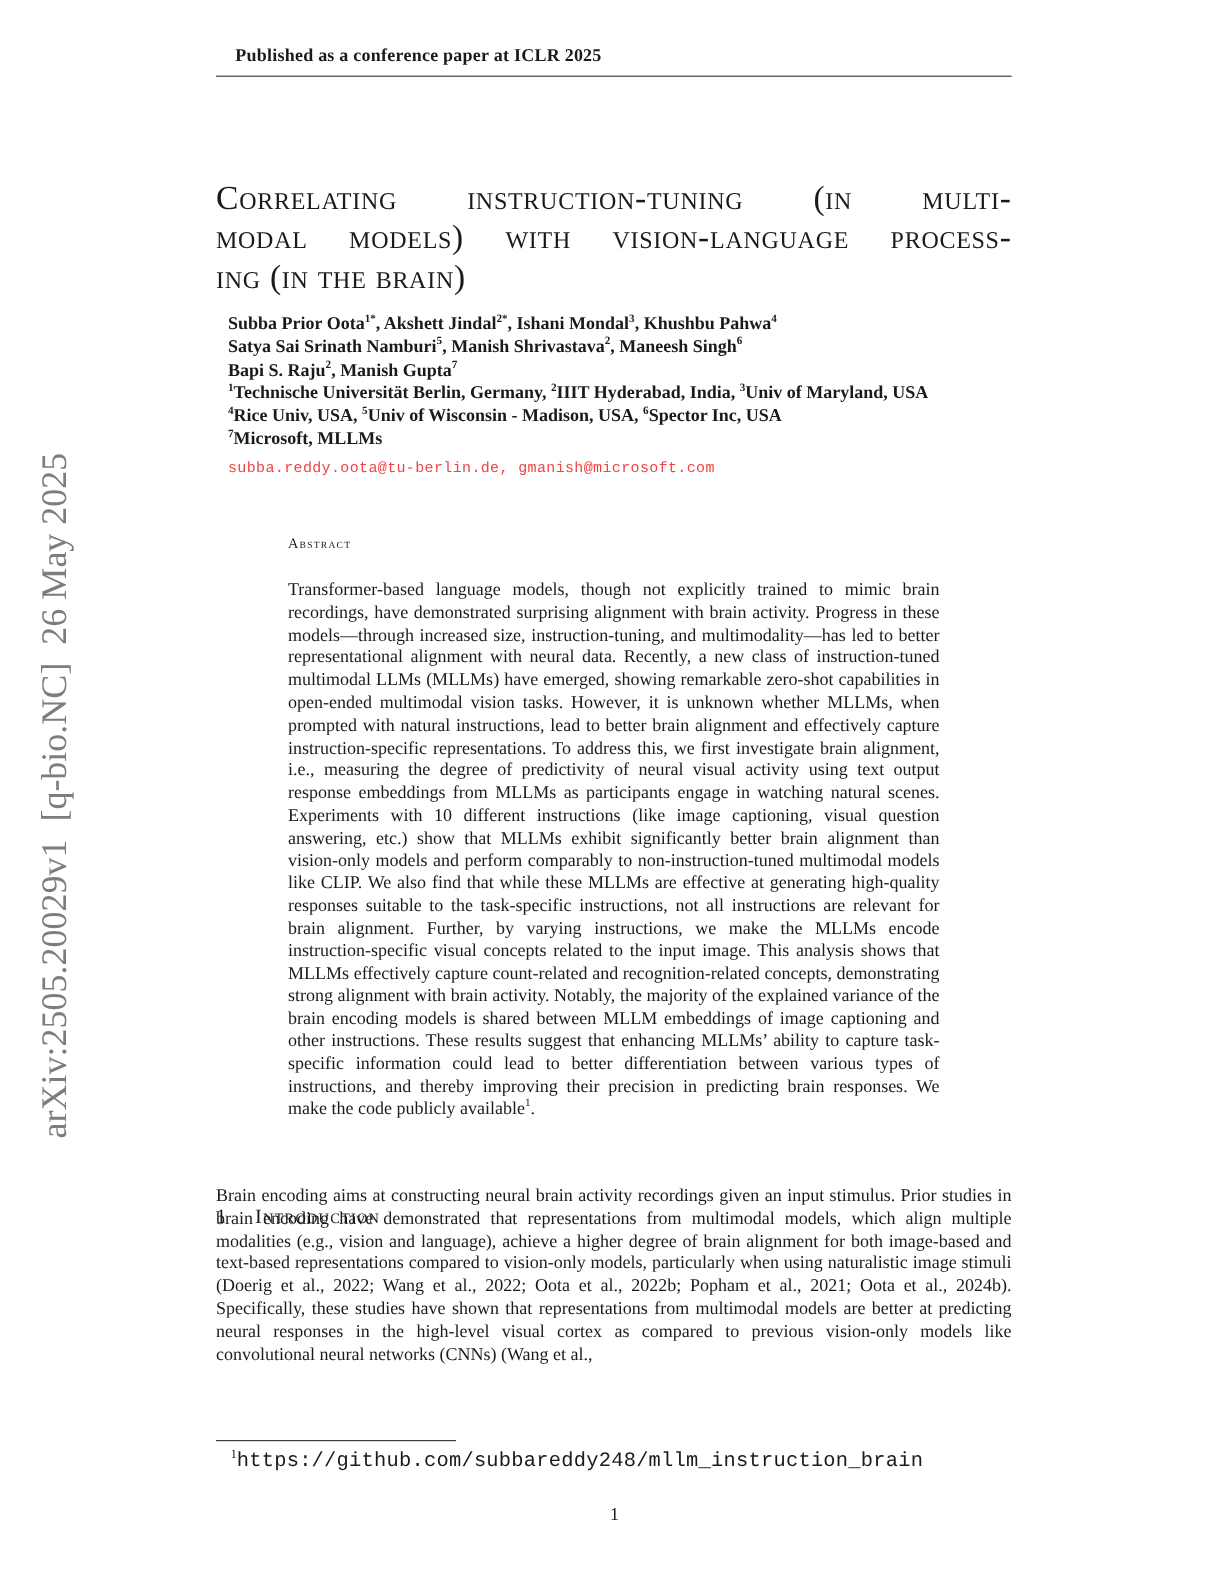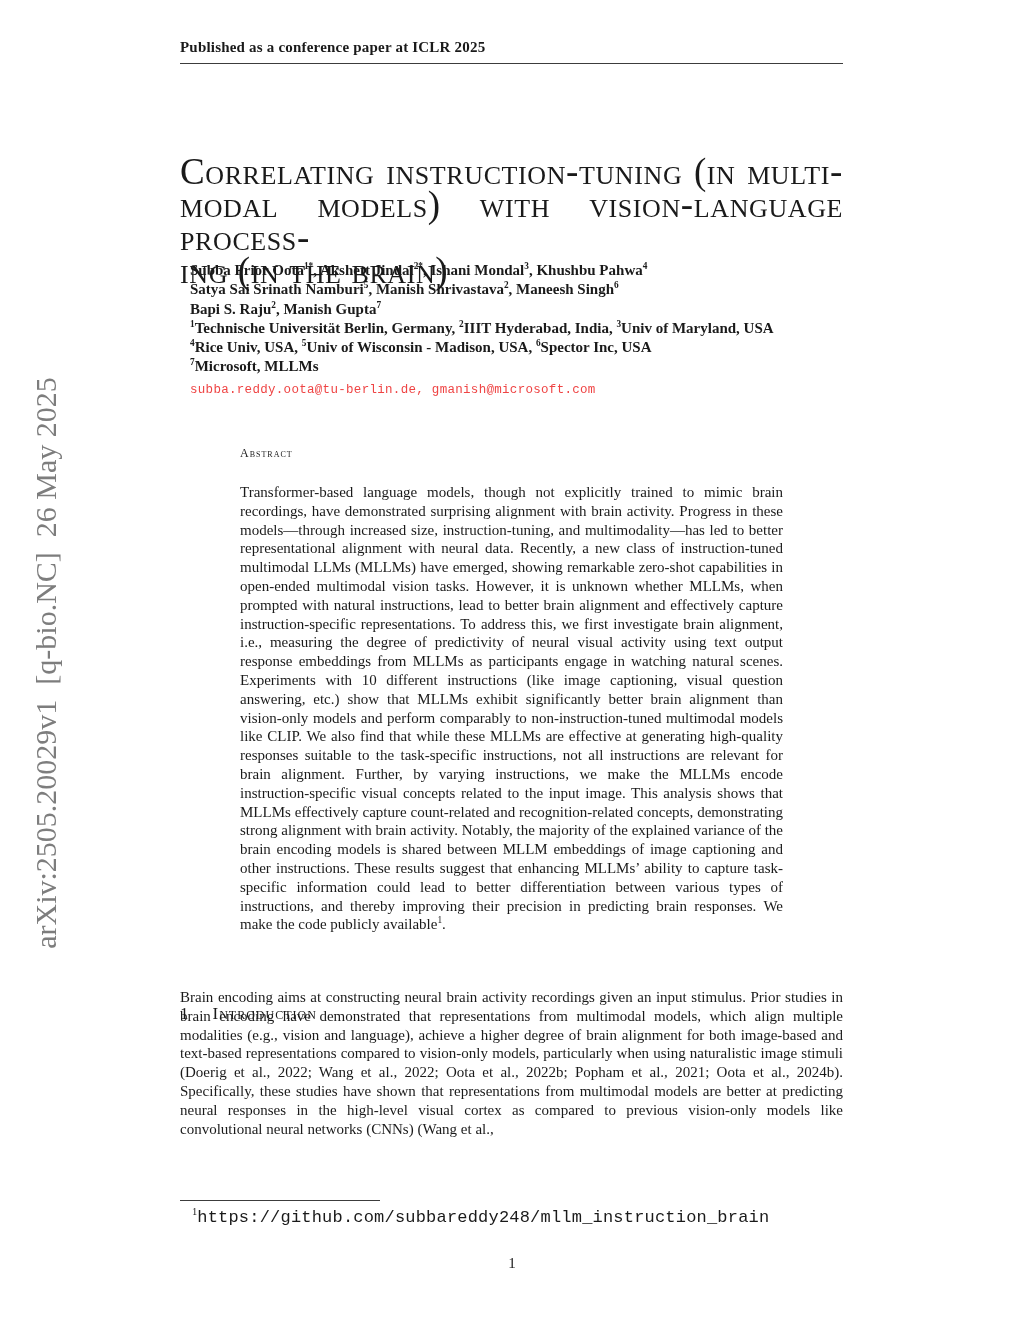--- a/index.html
+++ b/index.html
@@ -23,42 +23,42 @@
     text-align: center;
     transform: rotate(-90deg);
     font-size: 30px;
     line-height: 36px;
     color: #7d7d7d;
     white-space: pre;
   }
 
   .running-header {
     position: absolute;
-    left: 180px;
+    left: 196px;
     top: 39px;
     width: 663px;
     font-size: 15px;
     font-weight: bold;
     letter-spacing: 0.2px;
   }
   .header-rule {
     position: absolute;
     left: 180px;
     top: 63px;
     width: 663px;
     height: 1px;
     background: #3c3c3c;
   }
 
   .title {
     position: absolute;
     left: 180px;
     top: 130px;
     width: 663px;
-    font-size: 37px;
+    font-size: 28px;
     line-height: 33px;
     font-variant: small-caps;
     letter-spacing: 0.6px;
     font-weight: normal;
   }
   .title-line { text-align: justify; text-align-last: justify; }
   .title-line.last { text-align-last: left; }
 
   .authors {
     position: absolute;

